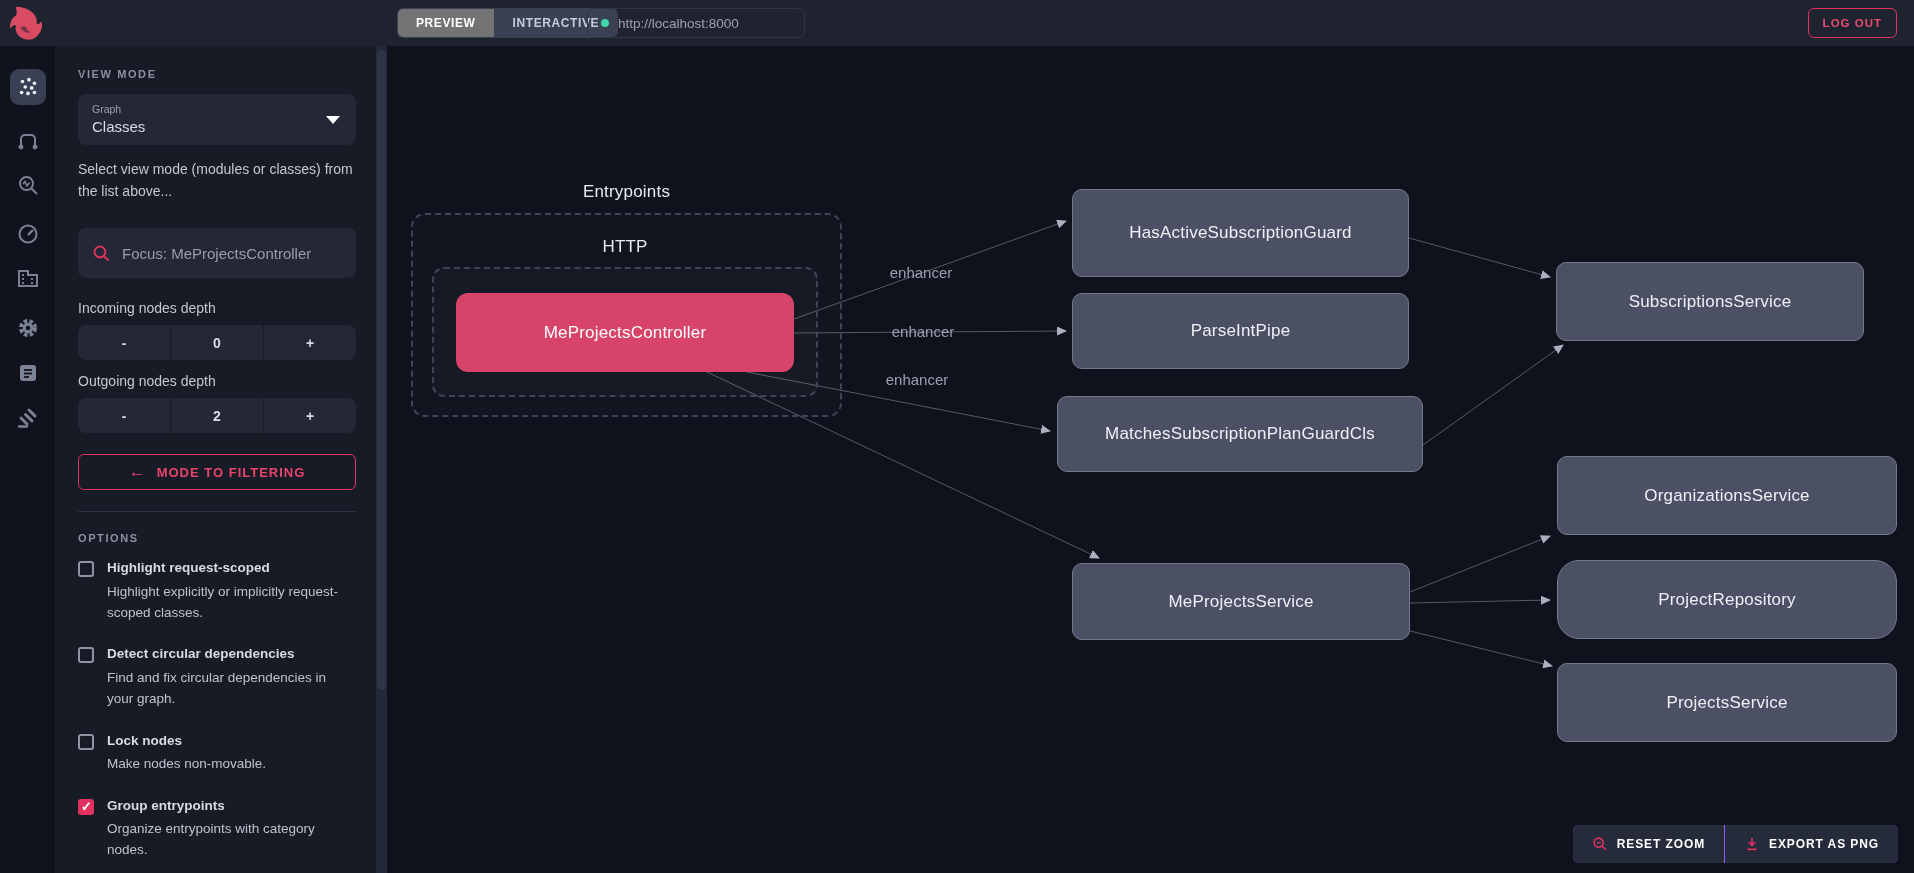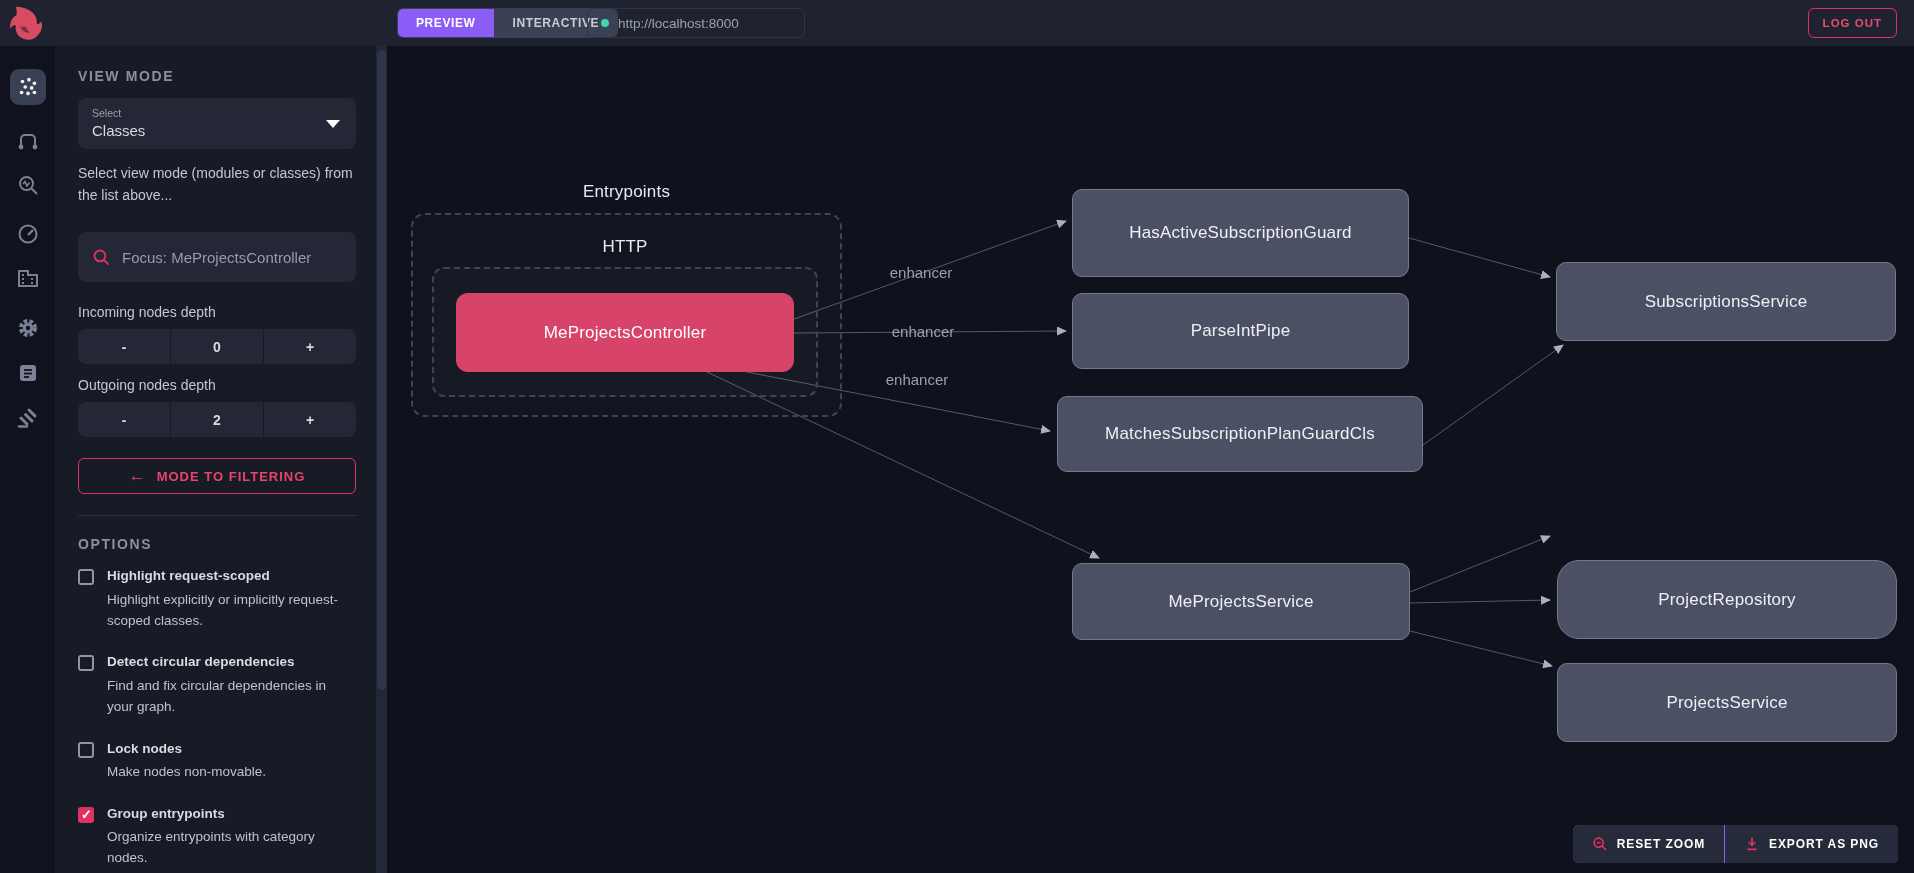--- a/index.html
+++ b/index.html
@@ -6,21 +6,21 @@
   html,body { width:1914px; height:873px; overflow:hidden; background:#0f121c;
               font-family:"Liberation Sans", sans-serif; }
 
   
   .topbar { position:absolute; left:0; top:0; width:1914px; height:46px;
             background:#1f2330; z-index:30; }
   .logo { position:absolute; left:7px; top:4px; width:38px; height:38px; }
   .tabs { position:absolute; left:397px; top:8px; height:30px; display:flex;
           border:1px solid #3a4052; border-radius:6px; overflow:hidden; }
   .tab { display:flex; align-items:center; padding:0 18px; font-size:12px;
-         font-weight:bold; letter-spacing:.6px; color:#ffffff; background:#8b5cf6;
+         font-weight:bold; letter-spacing:.6px; color:#ffffff; background:#737373;
          border-right:1px solid #3a4052; cursor:default; }
   .tab:last-child { border-right:none; }
   .tab.active { background:#3a4154; color:#c9ccd6; }
   .urlbox { position:absolute; left:587px; top:8px; width:218px; height:30px;
             border:1px solid #2f3547; border-radius:6px; display:flex;
             align-items:center; gap:9px; padding:0 13px; }
   .urldot { width:8px; height:8px; border-radius:50%; background:#41d6a8; }
   .urltext { font-size:13.5px; color:#9aa0ae; }
   .logout { position:absolute; right:17px; top:8px; height:30px; display:flex;
             align-items:center; padding:0 14px; border:1px solid #e0315f;
@@ -36,21 +36,21 @@
   .rail-item.active { background:#3a4053; }
   .rail svg { display:block; }
 
   
   .panel { position:absolute; left:55px; top:46px; width:321px; height:827px;
            background:#171b26; padding:22px 20px 0 23px; z-index:10; }
   .scrollbar { position:absolute; left:376px; top:46px; width:11px; height:827px;
                background:#232838; z-index:11; }
   .scroll-thumb { position:absolute; left:1px; top:4px; width:9px; height:640px;
                   border-radius:5px; background:#2f3548; }
-  .section-title { font-size:14px; font-weight:bold; letter-spacing:1.6px;
+  .section-title { font-size:11px; font-weight:bold; letter-spacing:1.6px;
                    color:#8b90a0; margin-bottom:14px; }
   .dropdown { background:#232736; border-radius:8px; padding:9px 14px 10px 14px;
               position:relative; margin-bottom:14px; }
   .dd-label { font-size:10.5px; color:#9aa0ae; margin-bottom:3px; }
   .dd-value { font-size:15px; color:#d9dbe2; }
   .dd-caret { position:absolute; right:16px; top:22px; width:0; height:0;
               border-left:7px solid transparent; border-right:7px solid transparent;
               border-top:8px solid #ffffff; }
   .helper { font-size:14px; line-height:1.55; color:#c4c7d1; margin-bottom:26px; }
   .focusbox { background:#232736; border-radius:8px; height:50px; display:flex;
@@ -93,21 +93,21 @@
                 background:rgba(255,255,255,0.025); border-radius:12px; }
   .node { position:absolute; display:flex; align-items:center; justify-content:center;
           background:#4b5065; border:1px solid #747a8c; border-radius:10px;
           color:#eef0f5; font-size:17px; letter-spacing:.2px; }
   .node.entry { background:#d8436a; border:none; border-radius:12px; color:#ffffff; }
   .n0 { left:69px;  top:247px; width:338px; height:79px; }
   .n1 { left:685px; top:143px; width:337px; height:88px; }
   .n2 { left:685px; top:247px; width:337px; height:76px; }
   .n3 { left:670px; top:350px; width:366px; height:76px; }
   .n4 { left:685px; top:517px; width:338px; height:77px; }
-  .n5 { left:1169px; top:216px; width:340px; height:79px; }
+  .n5 { left:1169px; top:216px; width:308px; height:79px; }
   .n6 { left:1170px; top:410px; width:340px; height:79px; }
   .n7 { left:1170px; top:514px; width:340px; height:79px;border-radius:22px; }
   .n8 { left:1170px; top:617px; width:340px; height:79px; }
   .edge-label { position:absolute; width:84px; text-align:center; color:#9aa0ad;
                 font-size:15px; }
   .el1 { left:492px; top:218px; } .el2 { left:494px; top:277px; }
   .el3 { left:488px; top:325px; }
 
   .canvas-controls { position:absolute; right:16px; bottom:10px; display:flex;
                      gap:1px; background:#8b5cf6; border-radius:6px; }
@@ -214,21 +214,21 @@
       </g>
       <line x1="3" y1="21.5" x2="11" y2="21.5" stroke="#7b8194" stroke-width="2.4" stroke-linecap="round"></line>
     </svg>
   </div>
 </div>
 
 <div class="panel">
   <div class="section-title">VIEW MODE</div>
 
   <div class="dropdown">
-    <div class="dd-label">Select</div>
+    <div class="dd-label">Graph</div>
     <div class="dd-value">Classes</div>
     <div class="dd-caret"></div>
   </div>
 
   <div class="helper">Select view mode (modules or classes) from the list above...</div>
 
   <div class="focusbox">
     <svg width="19" height="19" viewBox="0 0 24 24">
       <circle cx="10" cy="10" r="6.8" fill="none" stroke="#e0315f" stroke-width="2.4"></circle>
       <line x1="15" y1="15" x2="21" y2="21" stroke="#e0315f" stroke-width="2.4"></line>
@@ -322,20 +322,21 @@
 
   <div class="group-label" style="left:45px; top:191px; width:386px">HTTP</div>
   <div class="gbox inner"></div>
 
   <div class="node entry n0">MeProjectsController</div>
   <div class="node n1">HasActiveSubscriptionGuard</div>
   <div class="node n2">ParseIntPipe</div>
   <div class="node n3">MatchesSubscriptionPlanGuardCls</div>
   <div class="node n4">MeProjectsService</div>
   <div class="node n5">SubscriptionsService</div>
+  <div class="node n6">OrganizationsService</div>
   <div class="node n7">ProjectRepository</div>
   <div class="node n8">ProjectsService</div>
 
   <div class="edge-label el1">enhancer</div>
   <div class="edge-label el2">enhancer</div>
   <div class="edge-label el3">enhancer</div>
 
   <div class="canvas-controls">
     <div class="cbtn">
       <svg width="16" height="16" viewBox="0 0 24 24">

